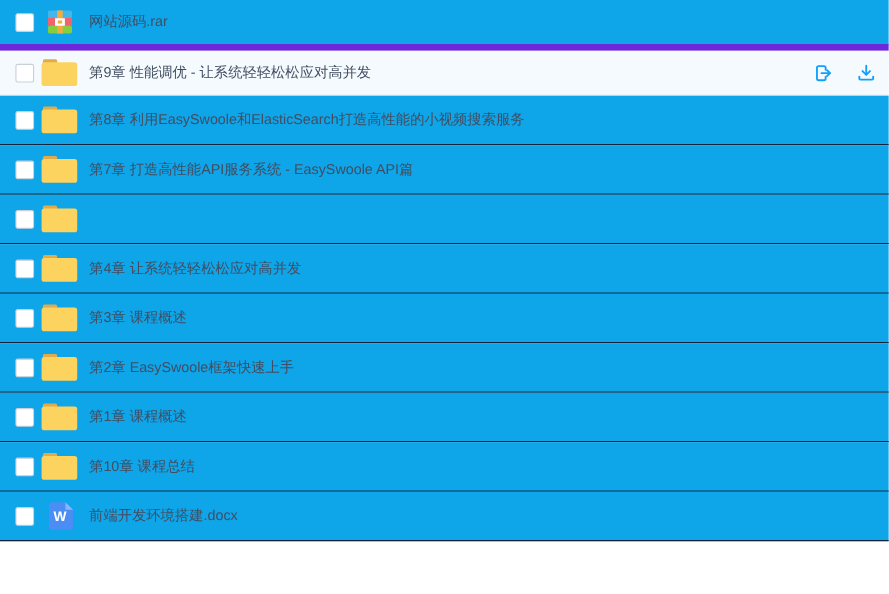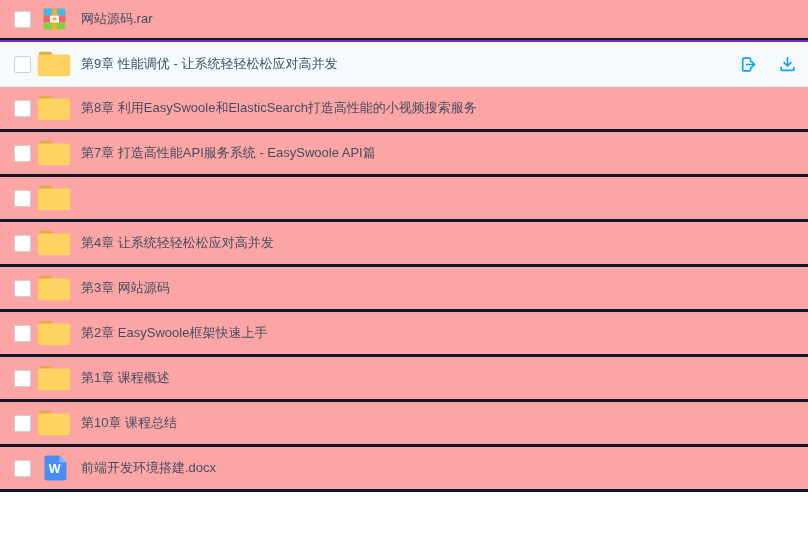--- a/index.html
+++ b/index.html
@@ -13,29 +13,29 @@
   }
   .file-list {
     width: 808px;
   }
   .row {
     position: relative;
     display: flex;
     align-items: center;
     height: 45px;
     box-sizing: border-box;
-    border-bottom: 3px solid #0f172a;
-    background: #fca5a5;
+    border-bottom: 1px solid #0f172a;
+    background: #0ea5e9;
     cursor: pointer;
   }
   .row:first-child { height: 41px; }
   .row.selected {
     height: 47px;
     background: var(--row-selected-bg, #f4fafd);
-    border-top: 2px solid #6d28d9;
+    border-top: 6px solid #6d28d9;
     border-bottom: 1px solid #e2edf5;
     margin-top: -1px;
   }
   .checkbox {
     flex: 0 0 auto;
     width: 15px;
     height: 15px;
     margin-left: 14px;
     border: 1px solid #c9d0d8;
     border-radius: 2px;
@@ -173,21 +173,21 @@
     <div class="row">
     <span class="checkbox"></span>
     <span class="icon-box">
 
       <svg width="34" height="26" viewBox="0 0 34 26">
         <rect x="2" y="0.8" width="13" height="6" rx="1.5" fill="var(--folder-tab,#e2ab4a)"></rect>
         <rect x="0.8" y="3.6" width="32.4" height="21.6" rx="2.6" fill="var(--folder-body,#fbd35e)"></rect>
       </svg>
 
     </span>
-    <span class="fname">第3章 网站源码</span>
+    <span class="fname">第3章 课程概述</span>
 
   </div>
     <div class="row">
     <span class="checkbox"></span>
     <span class="icon-box">
 
       <svg width="34" height="26" viewBox="0 0 34 26">
         <rect x="2" y="0.8" width="13" height="6" rx="1.5" fill="var(--folder-tab,#e2ab4a)"></rect>
         <rect x="0.8" y="3.6" width="32.4" height="21.6" rx="2.6" fill="var(--folder-body,#fbd35e)"></rect>
       </svg>

